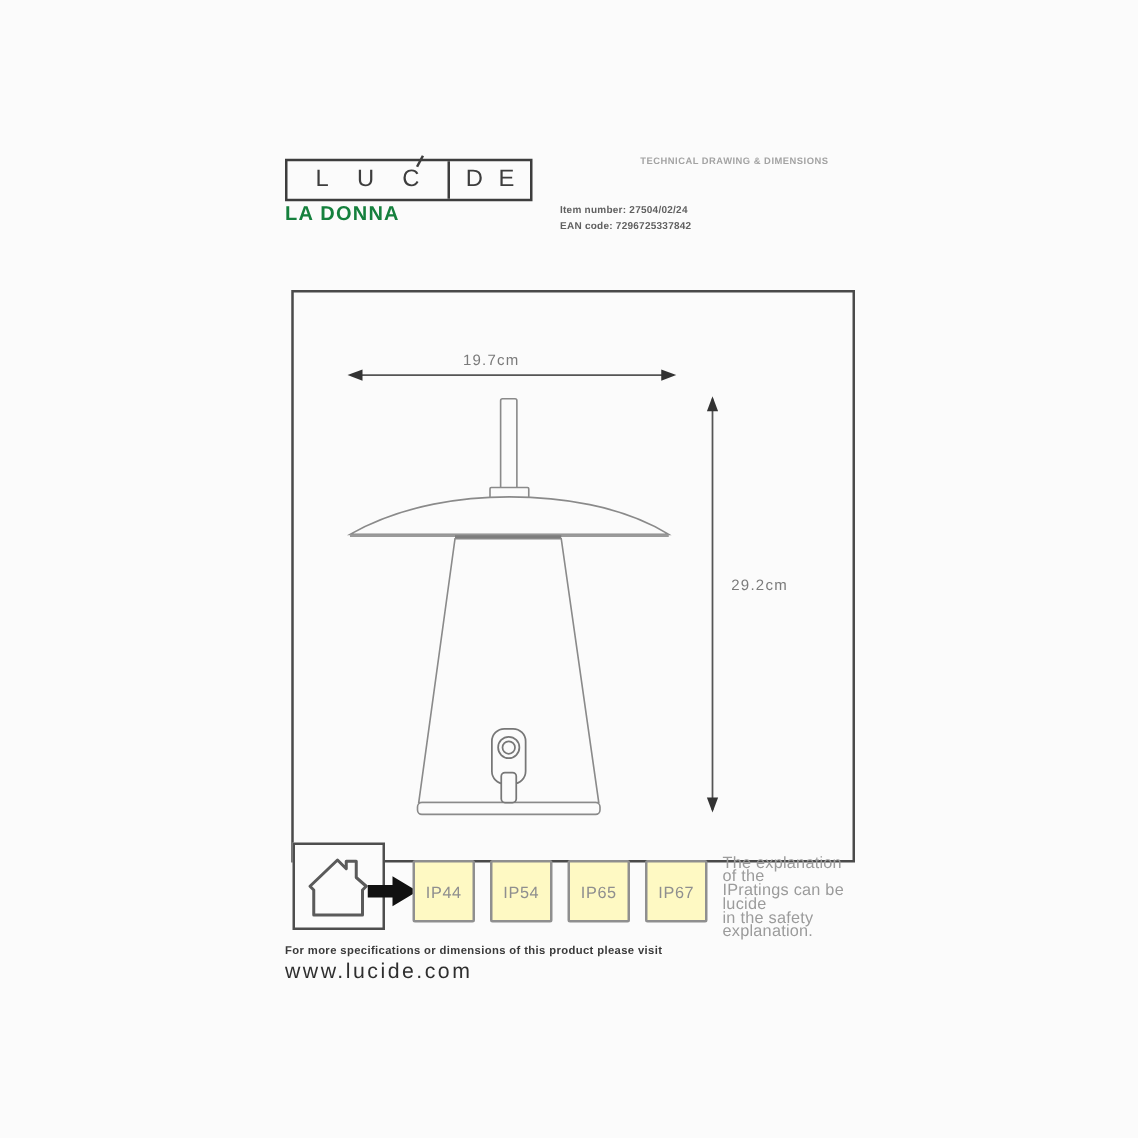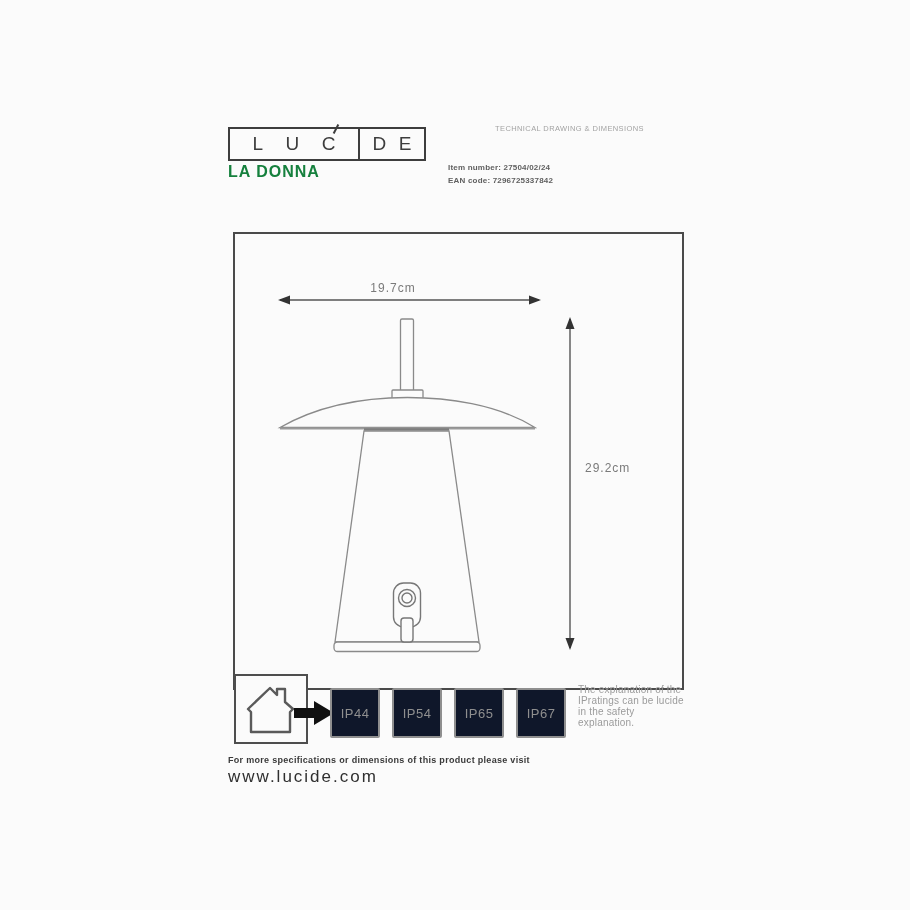--- a/index.html
+++ b/index.html
@@ -29,21 +29,21 @@
   }
   .logo-divider{width:2px;height:30px;background:#3d3d3d;}
   .c-wrap{position:relative;display:inline-block;}
   .c-mark{
     position:absolute;top:-9px;right:-1px;width:2px;height:10px;
     background:#3d3d3d;transform:rotate(28deg);display:block;
   }
 
   .doc-label{
     left:495px;top:124px;width:185px;
-    font-size:7.5px;letter-spacing:.4px;color:#a3a3a3;text-align:left;
+    font-size:7.5px;letter-spacing:.4px;color:#a3a3a3;text-align:center;font-weight:bold;
   }
 
   .product-title{
     left:228px;top:163px;
     font-size:16px;font-weight:bold;letter-spacing:1px;color:#15803d;
   }
   .item-block{
     left:448px;top:161px;
     font-size:8px;font-weight:bold;color:#606060;line-height:13px;letter-spacing:.2px;
   }
@@ -60,25 +60,25 @@
     left:234px;top:674px;width:70px;height:66px;
     border:2.5px solid #4e4e4e;background:#fbfbfb;
   }
   .arrow-svg{left:294px;top:700px;}
   .ip-row{
     left:330px;top:688px;display:flex;gap:12px;
   }
   .ip-box{
     width:46px;height:46px;border:2px solid #8f8f8f;border-radius:2px;
     display:flex;align-items:center;justify-content:center;
-    font-size:13px;color:#8f8f8f;letter-spacing:.5px;background:#0f172a;
+    font-size:13px;color:#8f8f8f;letter-spacing:.5px;background:#fef9c3;
   }
   .ip-note{
     left:578px;top:684px;width:110px;
-    font-size:10px;color:#9b9b9b;line-height:11px;letter-spacing:.2px;
+    font-size:13px;color:#9b9b9b;line-height:11px;letter-spacing:.2px;
   }
 
   
   .footer-text{
     left:228px;top:755px;
     font-size:9px;font-weight:bold;color:#3a3a3a;letter-spacing:.3px;
   }
   .website{
     left:228px;top:767px;
     font-size:17px;font-weight:normal;color:#2f2f2f;letter-spacing:2px;

